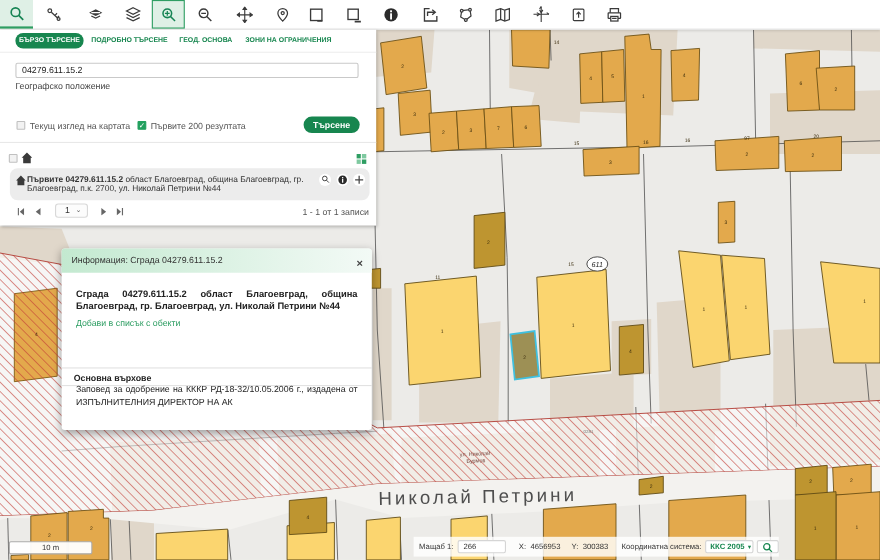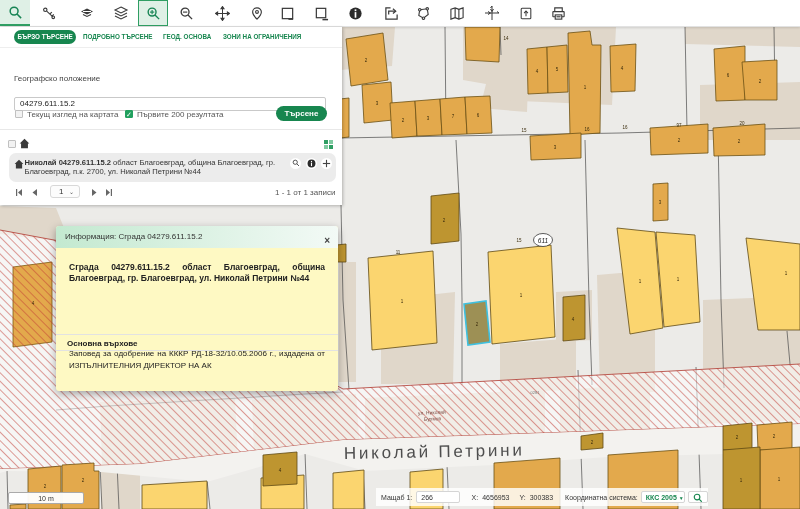--- a/index.html
+++ b/index.html
@@ -13,41 +13,41 @@
   .tile-a { background:#DFF0E6; border-bottom:2px solid #2F9E63; }
   .tile-b { background:#DFF0E6; border:1px solid #2F9E63; }
   
   #panel { position:absolute; left:0; top:27px; width:342px; height:178px; background:#fff;
            box-shadow:1px 1px 3px rgba(0,0,0,.25); }
   #tabs { position:absolute; left:0; top:0; width:100%; height:21px; border-bottom:1px solid #eee; }
   .pill { position:absolute; left:14px; top:2.5px; width:62px; height:14px; background:#17864F; border-radius:8px;
           color:#fff; font-size:6.3px; font-weight:bold; text-align:center; line-height:14px; white-space:nowrap;}
   .tab { position:absolute; top:6px; color:#17864F; font-size:6.3px; font-weight:bold; white-space:nowrap;}
   #inp1 { position:absolute; left:14px; top:30px; width:312px; height:14px; border:1px solid #c9c9c9; border-radius:2px;
-          font-size:8px; color:#222; line-height:12px; padding-left:5px;margin-top:40px; }
+          font-size:8px; color:#222; line-height:12px; padding-left:5px; }
   #lbl1 { position:absolute; left:14px; top:47px; font-size:8px; color:#444; }
   #sel1 { position:absolute; left:14px; top:59px; width:312px; height:14px; border:1px solid #c9c9c9; border-radius:2px;
           font-size:8px; color:#222; line-height:12px; padding-left:5px; }
   #sel1 .arr { position:absolute; right:0; top:0; width:14px; height:12px; background:#f2f2f2; border-left:1px solid #c9c9c9;
                display:flex; align-items:center; justify-content:center; }
   .cb { position:absolute; width:8px; height:8px; border:1px solid #c0c0c0; border-radius:1px; background:#f2f2f2; }
   .cbg { background:#21A05E; border-color:#21A05E; color:#fff; font-size:7px; line-height:8px; text-align:center; }
   .cblbl { position:absolute; font-size:8px; color:#555; }
   #btn { position:absolute; left:276px; top:79px; width:51px; height:15px; background:#17864F; border-radius:8px;
          color:#fff; font-size:8px; font-weight:bold; text-align:center; line-height:15px; }
   #div1 { position:absolute; left:0px; top:102px; width:342px; height:1px; background:#e8e8e8; }
   #card { position:absolute; left:9px; top:126px; width:327px; height:29px; background:#ECECEC; border-radius:7px; }
   .cardtxt { position:absolute; left:15.5px; top:4.5px; width:262px; font-size:7.6px; color:#333; line-height:9.5px; }
   .cico { position:absolute; top:4.5px; width:11px; height:11px; background:#fff; border-radius:50%;
           display:flex; align-items:center; justify-content:center; }
   #pag { position:absolute; left:0; top:158px; width:342px; height:16px; font-size:8px; color:#555; }
   #pagbox { position:absolute; left:50px; top:158px; width:30px; height:13px; border:1px solid #d8d8d8; border-radius:3px;
             font-size:8px; color:#333; text-align:left; padding-left:8px; line-height:12px; background:#fcfcfc;}
   
-  #popup { position:absolute; left:56px; top:226px; width:282px; height:165px; background:#fef9c3; border-radius:3px;
+  #popup { position:absolute; left:56px; top:226px; width:282px; height:165px; background:#ffffff; border-radius:3px;
            box-shadow:0 3px 8px rgba(0,0,0,.35); }
   #pophead { position:absolute; left:0; top:0; width:282px; height:22px; border-radius:3px 3px 0 0;
              background:linear-gradient(90deg,#C3E9D0 0%,#F3FAF6 100%);
              font-size:8px; color:#333; line-height:22px; padding-left:9px; }
   #popx { position:absolute; right:8px; top:4px; font-size:10px; color:#444; font-weight:bold;}
   .popbody { position:absolute; left:13px; top:30px; width:256px; font-size:8px; color:#222; }
   
   #bbar { position:absolute; left:376px; top:488px; width:332px; height:18px; background:rgba(255,255,255,.82);
           font-size:7px; color:#333; display:flex; align-items:center; white-space:nowrap; }
   .bbox { background:#fff; border:1px solid #d5d5d5; border-radius:2px; height:12px; line-height:11px; }
@@ -371,21 +371,21 @@
   <svg style="position:absolute;left:324px;top:113px;" width="10" height="10" viewBox="0 0 10 10">
         <rect x="0" y="0" width="4" height="4" fill="#2F9E63"></rect>
         <rect x="5" y="0" width="4" height="4" fill="#7fc9a0"></rect>
         <rect x="0" y="5" width="4" height="4" fill="#7fc9a0"></rect>
         <rect x="5" y="5" width="4" height="4" fill="#2F9E63"></rect>
       </svg>
   <div id="card">
     <svg style="position:absolute;left:5px;top:6px;" width="10" height="10" viewBox="0 0 16 16">
           <path d="M8 1 L15 8 L13 8 L13 15 L3 15 L3 8 L1 8 Z" fill="#3a3a3a"></path>
         </svg>
-    <div class="cardtxt"><b>Николай 04279.611.15.2</b> област Благоевград, община Благоевград, гр. Благоевград, п.к. 2700, ул. Николай Петрини №44</div>
+    <div class="cardtxt"><b>Първите 04279.611.15.2</b> област Благоевград, община Благоевград, гр. Благоевград, п.к. 2700, ул. Николай Петрини №44</div>
     <div class="cico" style="left:281px;">
           <svg width="8" height="8" viewBox="0 0 16 16">
             <circle cx="6.5" cy="6.5" r="4.2" fill="none" stroke="#444" stroke-width="1.8"></circle>
             <line x1="9.6" y1="9.6" x2="14" y2="14" stroke="#444" stroke-width="1.8"></line>
           </svg>
         </div>
     <div class="cico" style="left:296.5px;">
           <svg width="9" height="9" viewBox="0 0 16 16">
             <circle cx="8" cy="8" r="7" fill="#2b2b2b"></circle>
             <rect x="7" y="6.6" width="2" height="6" fill="#fff"></rect>
@@ -417,20 +417,21 @@
     <span style="position:absolute;left:275px;top:2.5px;">1 - 1 от 1 записи</span>
   </div>
   <div id="pagbox">1<span style="position:absolute;right:5px;top:0px;font-size:6px;color:#555;">⌄</span></div>
 </div>
 
 <div id="popup">
   <div id="pophead">Информация: Сграда 04279.611.15.2<span id="popx">×</span></div>
   <div class="popbody" style="top:36px; font-weight:bold; font-size:8.5px; line-height:11px; text-align:justify;">
     Сграда 04279.611.15.2 област Благоевград, община Благоевград, гр. Благоевград, ул. Николай Петрини №44
   </div>
+  <div class="popbody" style="top:63px; color:#2E9E63;">Добави в списък с обекти</div>
   <div class="popbody" style="top:108px; left:0; width:282px; border-top:1px solid #e2e2e2; border-bottom:1px solid #e2e2e2; height:17px; font-weight:bold; line-height:17px; padding-left:11px;">Основна върхове</div>
   <div class="popbody" style="top:122px; line-height:11.5px; text-align:justify;">
     Заповед за одобрение на КККР РД-18-32/10.05.2006 г., издадена от ИЗПЪЛНИТЕЛНИЯ ДИРЕКТОР НА АК
   </div>
 </div>
 
 <div id="bbar">
   <span style="margin-left:5px;">Мащаб 1:</span>
   <span class="bbox" style="width:55px; margin-left:4px; padding-left:4px;">266</span>
   <span style="margin-left:12px;">X:</span>

